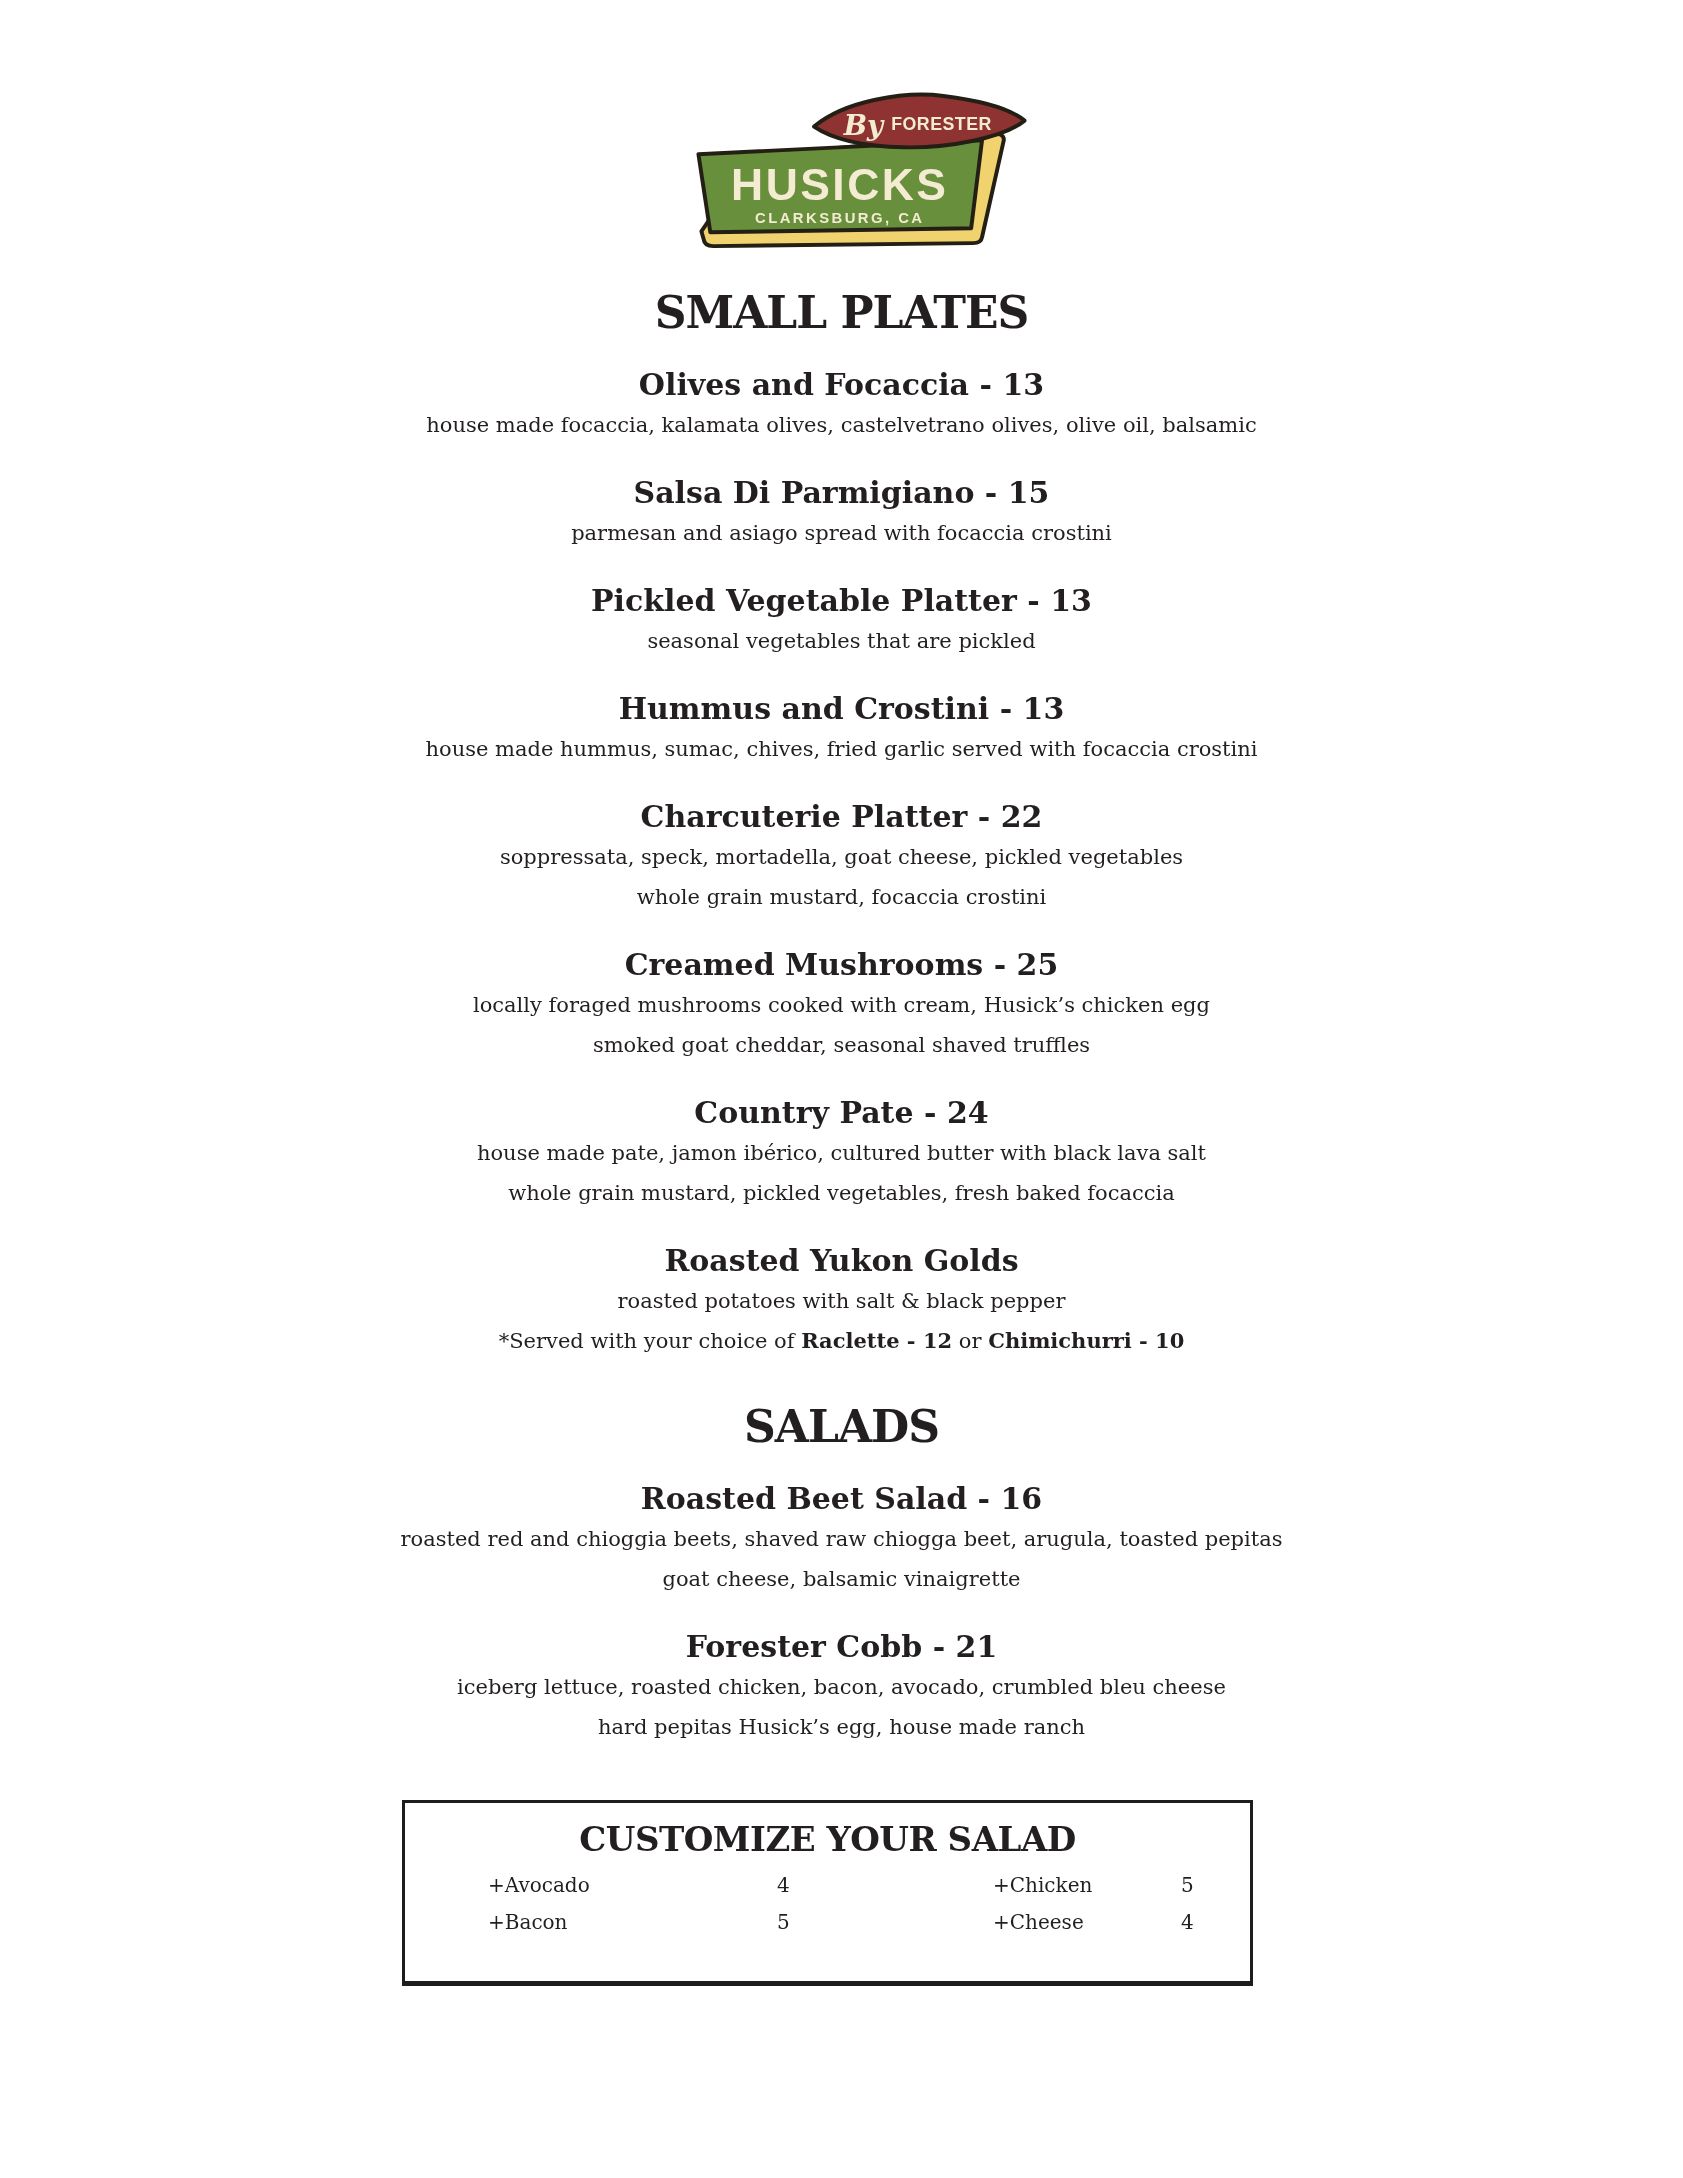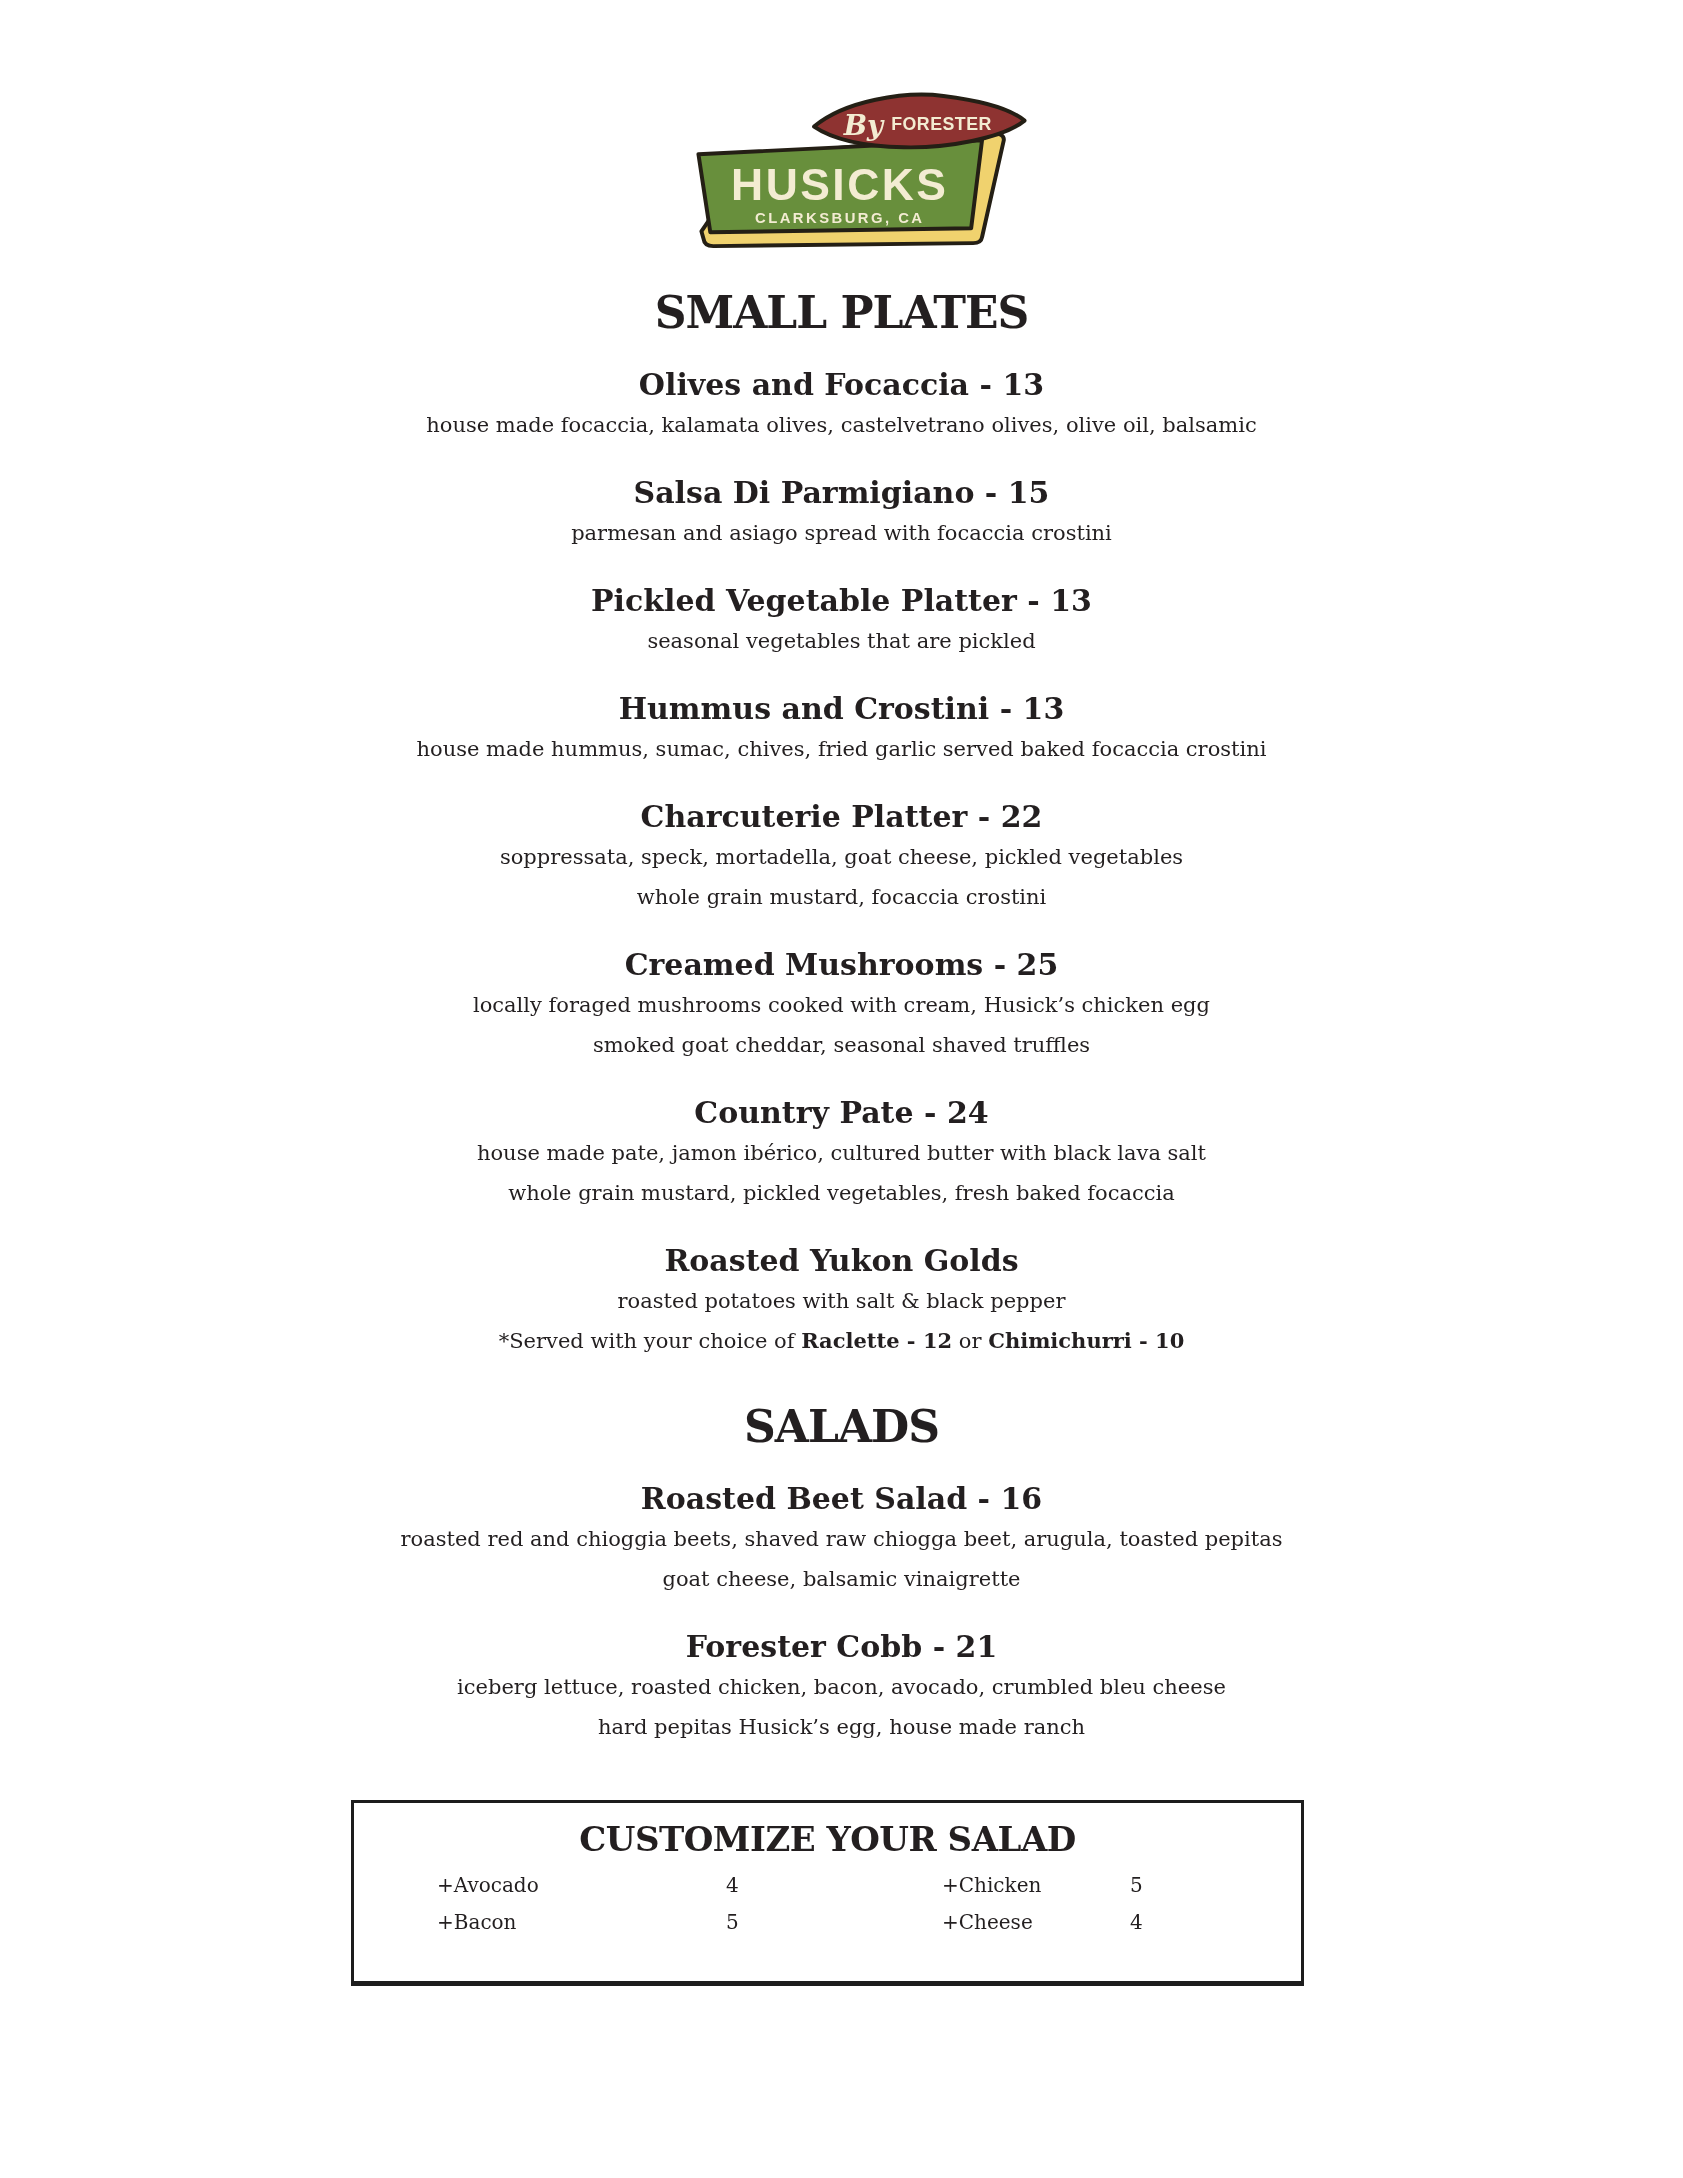--- a/index.html
+++ b/index.html
@@ -22,21 +22,21 @@
   }
   .section-heading.salads { margin-top:42px; }
 
   .item { margin-top:28px; }
   .item .title { font-size:30px; line-height:40px; font-weight:bold; }
   .item .desc  { font-size:21px; line-height:40px; font-weight:normal;text-align:center; }
   .b { font-weight:bold; }
 
   .customize-box {
     margin:53px auto 0; transform:translateX(-14px);
-    width:953px; height:186px;
+    width:851px; height:186px;
     border:3px solid #1d1d1d; border-bottom-width:5px;
     box-sizing:border-box;
   }
   .box-title {
     margin-top:16px;
     font-size:34px; line-height:40px;
     font-weight:bold; letter-spacing:-0.5px;
     text-align:center;
   }
   .box-grid {
@@ -81,21 +81,21 @@
     <div class="desc">parmesan and asiago spread with focaccia crostini</div>
   </div>
 
   <div class="item">
     <div class="title">Pickled Vegetable Platter - 13</div>
     <div class="desc">seasonal vegetables that are pickled</div>
   </div>
 
   <div class="item">
     <div class="title">Hummus and Crostini - 13</div>
-    <div class="desc">house made hummus, sumac, chives, fried garlic served baked focaccia crostini</div>
+    <div class="desc">house made hummus, sumac, chives, fried garlic served with focaccia crostini</div>
   </div>
 
   <div class="item">
     <div class="title">Charcuterie Platter - 22</div>
     <div class="desc">soppressata, speck, mortadella, goat cheese, pickled vegetables</div>
     <div class="desc">whole grain mustard, focaccia crostini</div>
   </div>
 
   <div class="item">
     <div class="title">Creamed Mushrooms - 25</div>

